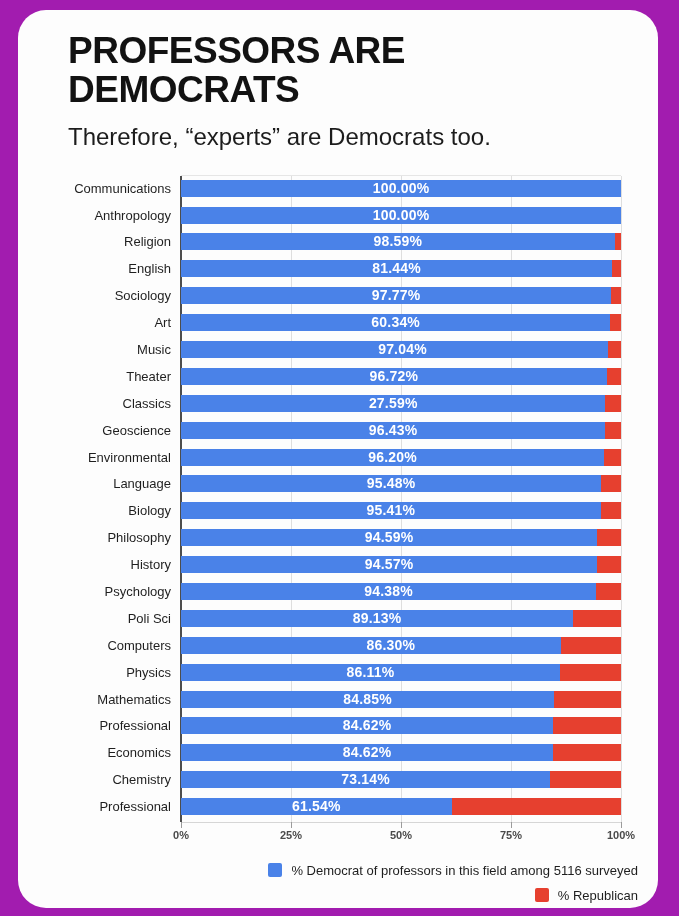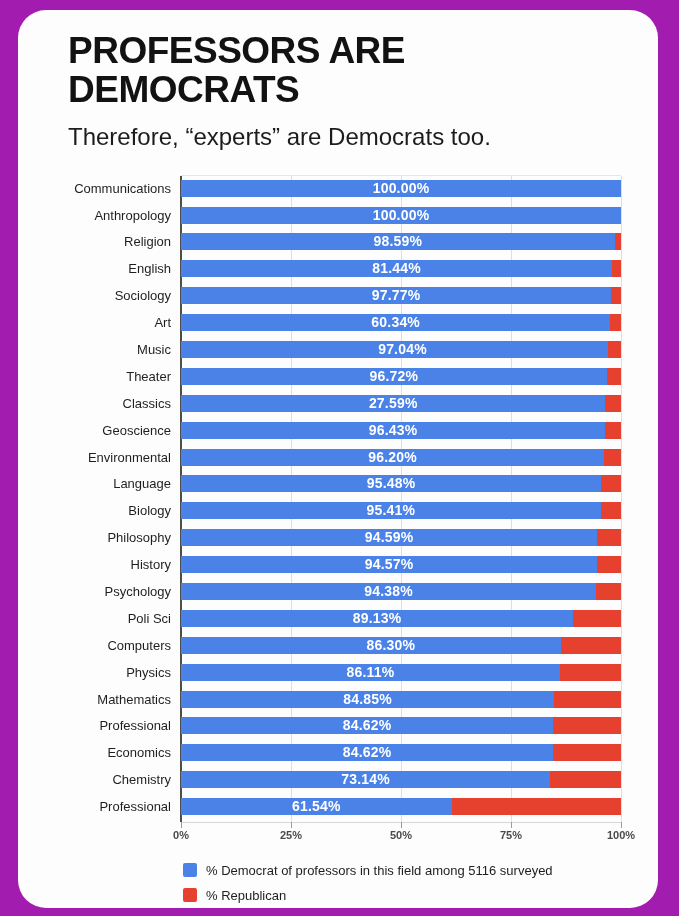--- a/index.html
+++ b/index.html
@@ -137,20 +137,21 @@
   .legend {
     margin: 12px 20px 0 165px;
     display: flex;
     flex-direction: column;
     gap: 10px;
   }
   .legend-row {
     display: flex;
     align-items: center;
     gap: 9px;
+    justify-content: flex-end;
   }
   .swatch {
     flex: none;
     width: 14px;
     height: 14px;
     border-radius: 2px;
   }
   .legend-text {
     font-size: 13px;
     color: #1e1e1e;

